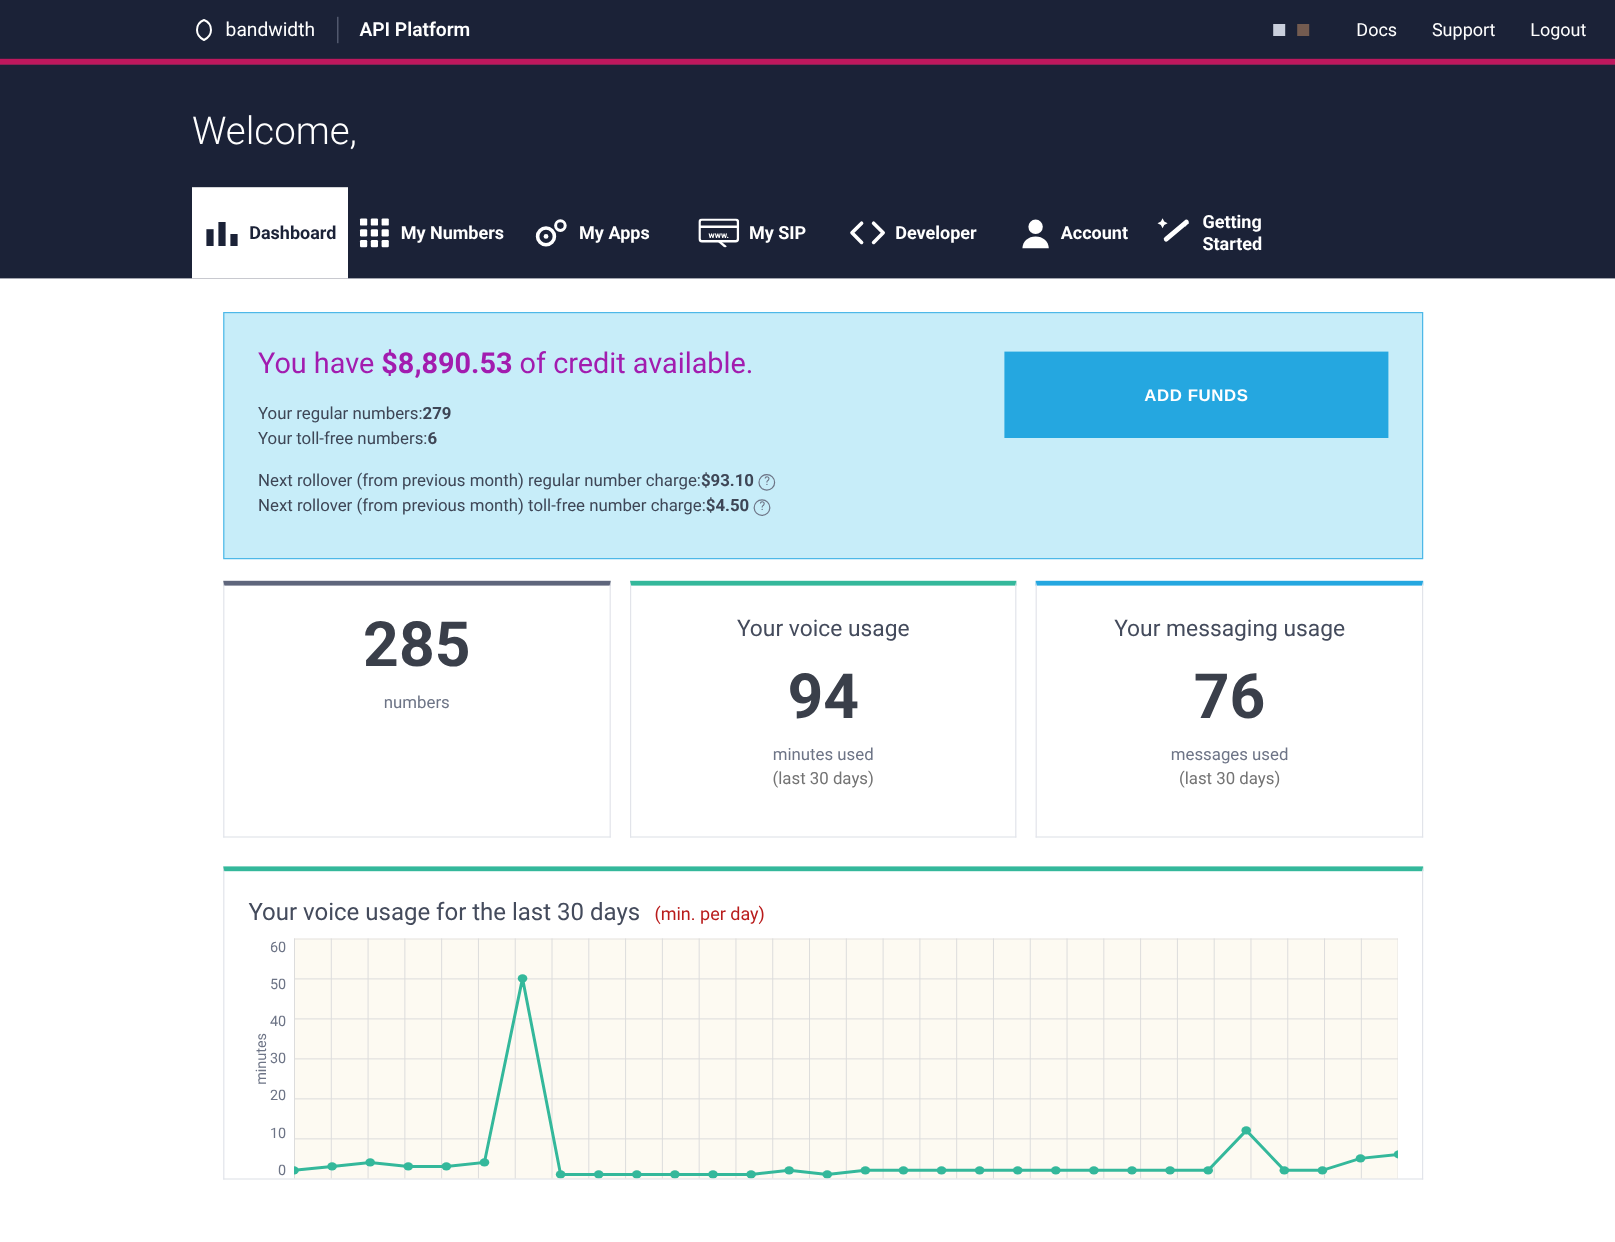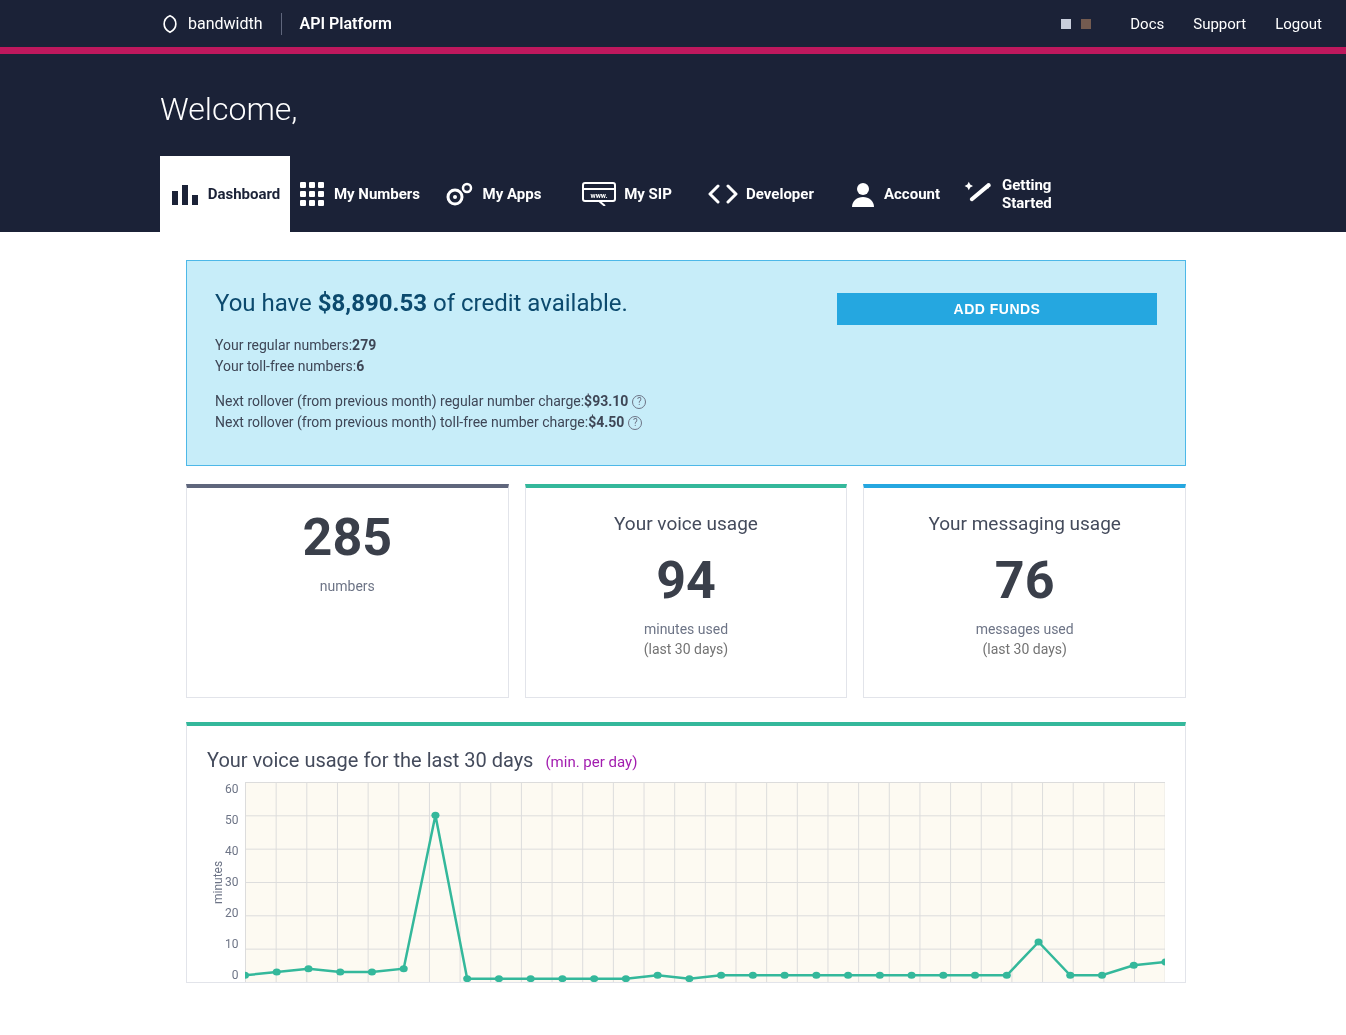--- a/index.html
+++ b/index.html
@@ -8,21 +8,21 @@
     background: #fff;
     color: #3a3f4a;
     width: 1346px;
   }
   .topbar {
     background: #1b2237;
     height: 54px;
     display: flex;
     align-items: center;
     padding: 0 24px 0 160px;
-    border-bottom: 7px solid #be185d;
+    border-bottom: 5px solid #be185d;
     text-align: center;
   }
   .brand {
     display: flex;
     align-items: center;
     gap: 8px;
     color: #fff;
     font-size: 16px;
   }
   .brand .logo-icon {
@@ -89,21 +89,21 @@
     border: 1px solid #4db8e8;
     background: #c7edf9;
     padding: 28px 28px 32px 28px;
     display: flex;
     justify-content: space-between;
     align-items: flex-start;
   }
   .credit-left { max-width: 620px; }
   .credit-line {
     font-size: 24px;
-    color: #0c4a6e;
+    color: #a21caf;
     margin-bottom: 18px;
     font-weight: 400;
   }
   .credit-line .amount { font-weight: 700; }
   .credit-rows { font-size: 14px; color: #3e4656; }
   .credit-rows .row { display: flex; line-height: 1.5; align-items: center; }
   .credit-rows .row .label { min-width: 0; }
   .credit-rows .row .value { font-weight: 700; }
   .credit-rows .spacer { height: 14px; }
   .help-icon {
@@ -115,21 +115,21 @@
     align-items: center; justify-content: center;
     color: #6d7486;
     cursor: pointer;
     margin-left: 4px;
   }
 
   .add-funds-btn {
     background: #25a7e0;
     color: #fff;
     border: none;
-    padding: 8px 0;
+    padding: 28px 0;
     width: 320px;
     font-size: 14px;
     font-weight: 700;
     letter-spacing: .5px;
     cursor: pointer;
     margin-top: 4px;
   }
 
   .stat-cards {
     display: flex;
@@ -154,21 +154,21 @@
   .chart-panel {
     margin-top: 24px;
     border: 1px solid #e2e4ea;
     border-top: 4px solid #34b89b;
     padding: 22px 20px 0 20px;
   }
   .chart-title-row {
     display: flex; align-items: baseline; gap: 12px; margin-bottom: 10px;
   }
   .chart-title { font-size: 20px; color: #444b5c; font-weight: 400; }
-  .chart-subtitle { color: #a21caf; font-size: 15px; }
+  .chart-subtitle { color: #b91c1c; font-size: 15px; }
   .chart-wrap {
     display: flex; align-items: stretch;
     height: 200px;
   }
   .ylabel-vert {
     writing-mode: vertical-rl; transform: rotate(180deg);
     font-size: 12px; color: #6d7486; text-align: center; padding-right: 4px;
   }
   .yaxis {
     display: flex; flex-direction: column; justify-content: space-between;

